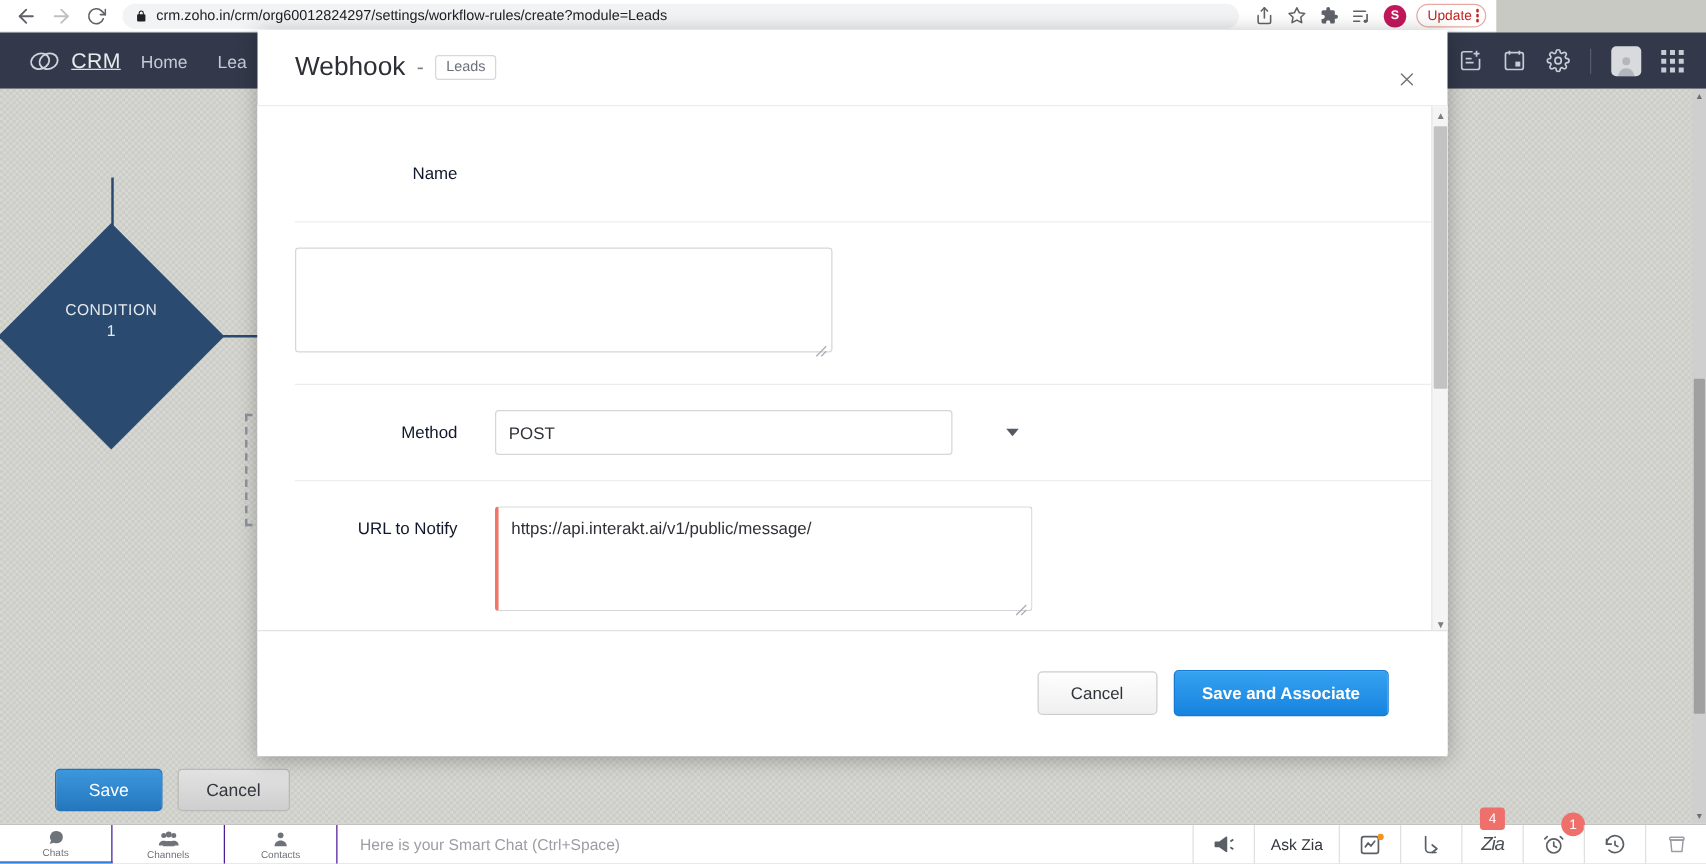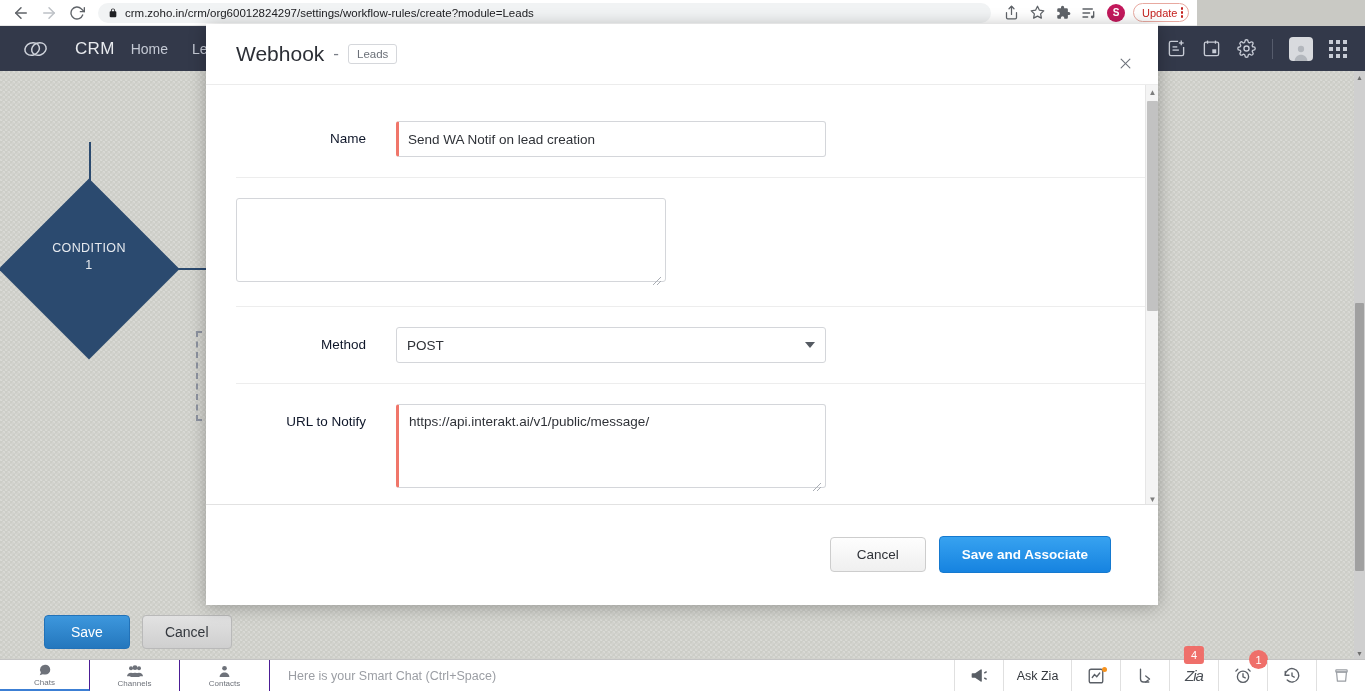--- a/index.html
+++ b/index.html
@@ -47,21 +47,21 @@
     padding: 0 5px 0 8px; margin-left: 2px; flex: 0 0 auto;
   }
   .dots-v { display: flex; flex-direction: column; gap: 1.5px; }
   .dots-v i { width: 2.5px; height: 2.5px; background: #c5221f; border-radius: 50%; display:block; }
 
   
   .crm-header {
     position: absolute; top: 26px; left: 0; width: 1365px; height: 45px;
     background: #33394a; display: flex; align-items: center; color: #dcdfe5;
   }
-  .crm-logo { display: flex; align-items: flex-start; gap: 26px; padding: 0 16px 0 22px; }
+  .crm-logo { display: flex; align-items: flex-start; gap: 8px; padding: 0 16px 0 22px; text-decoration: underline; }
   .crm-logo-text { font-size: 17px; color: #e8eaee; letter-spacing: .3px; }
   .crm-nav { display: flex; align-items: center; gap: 24px; font-size: 14px; color: #c4c9d4; }
   .crm-head-right {
     margin-left: auto; display: flex; align-items: center; gap: 16px; padding-right: 18px;
   }
   .crm-head-right .hico { color: #c8ccd6; display: flex; }
   .crm-sep { width: 1px; height: 20px; background: #565c6c; }
   .crm-user-av {
     width: 24px; height: 24px; border-radius: 4px; background: #d8dade;
     display: flex; align-items: flex-end; justify-content: center; overflow: hidden;
@@ -168,21 +168,21 @@
     padding: 9px 10px; font-size: 13.5px; color: #2f3238; resize: none;
     font-family: "Liberation Sans", sans-serif; background: #fff; outline: none;
   }
   .txtarea.req { border-left: 3px solid #f0766a; }
   .resize-grip {
     position: absolute; right: 4px; bottom: 4px; width: 10px; height: 10px;
     pointer-events: none; color: #a9adb4;
   }
   .select-wrap { position: relative; width: 430px; }
   .sel {
-    width: 430px; height: 36px; border: 1px solid #d4d6da; border-radius: 3px;
+    width: 366px; height: 36px; border: 1px solid #d4d6da; border-radius: 3px;
     padding: 0 26px 0 10px; font-size: 13.5px; color: #2f3238; background: #fff;
     appearance: none; -webkit-appearance: none; outline: none;
     font-family: "Liberation Sans", sans-serif;
   }
   .sel-caret {
     position: absolute; right: 11px; top: 15px; width: 0; height: 0;
     border-left: 5px solid transparent; border-right: 5px solid transparent;
     border-top: 6px solid #555a62; pointer-events: none;
   }
 
@@ -412,23 +412,20 @@
             <line x1="19" y1="5" x2="5" y2="19"></line>
           </svg>
       </span>
     </div>
 
     <div class="modal-body">
       <div class="form-area">
 
         <div class="form-row">
           <div class="lbl">Name</div>
-          <div class="field">
-            <input class="inp-text req" type="text" value="Send WA Notif on lead creation" style="">
-          </div>
         </div>
         <div class="row-sep" style="margin-top:20px;"></div>
 
         <div class="form-row" style="margin-top:20px;">
           <div class="field">
             <textarea class="txtarea" style=""></textarea>
             <span class="resize-grip">
               <svg width="10" height="10" viewBox="0 0 10 10" stroke="currentColor" stroke-width="1">
                   <line x1="9" y1="1" x2="1" y2="9"></line>
                   <line x1="9" y1="5" x2="5" y2="9"></line>

